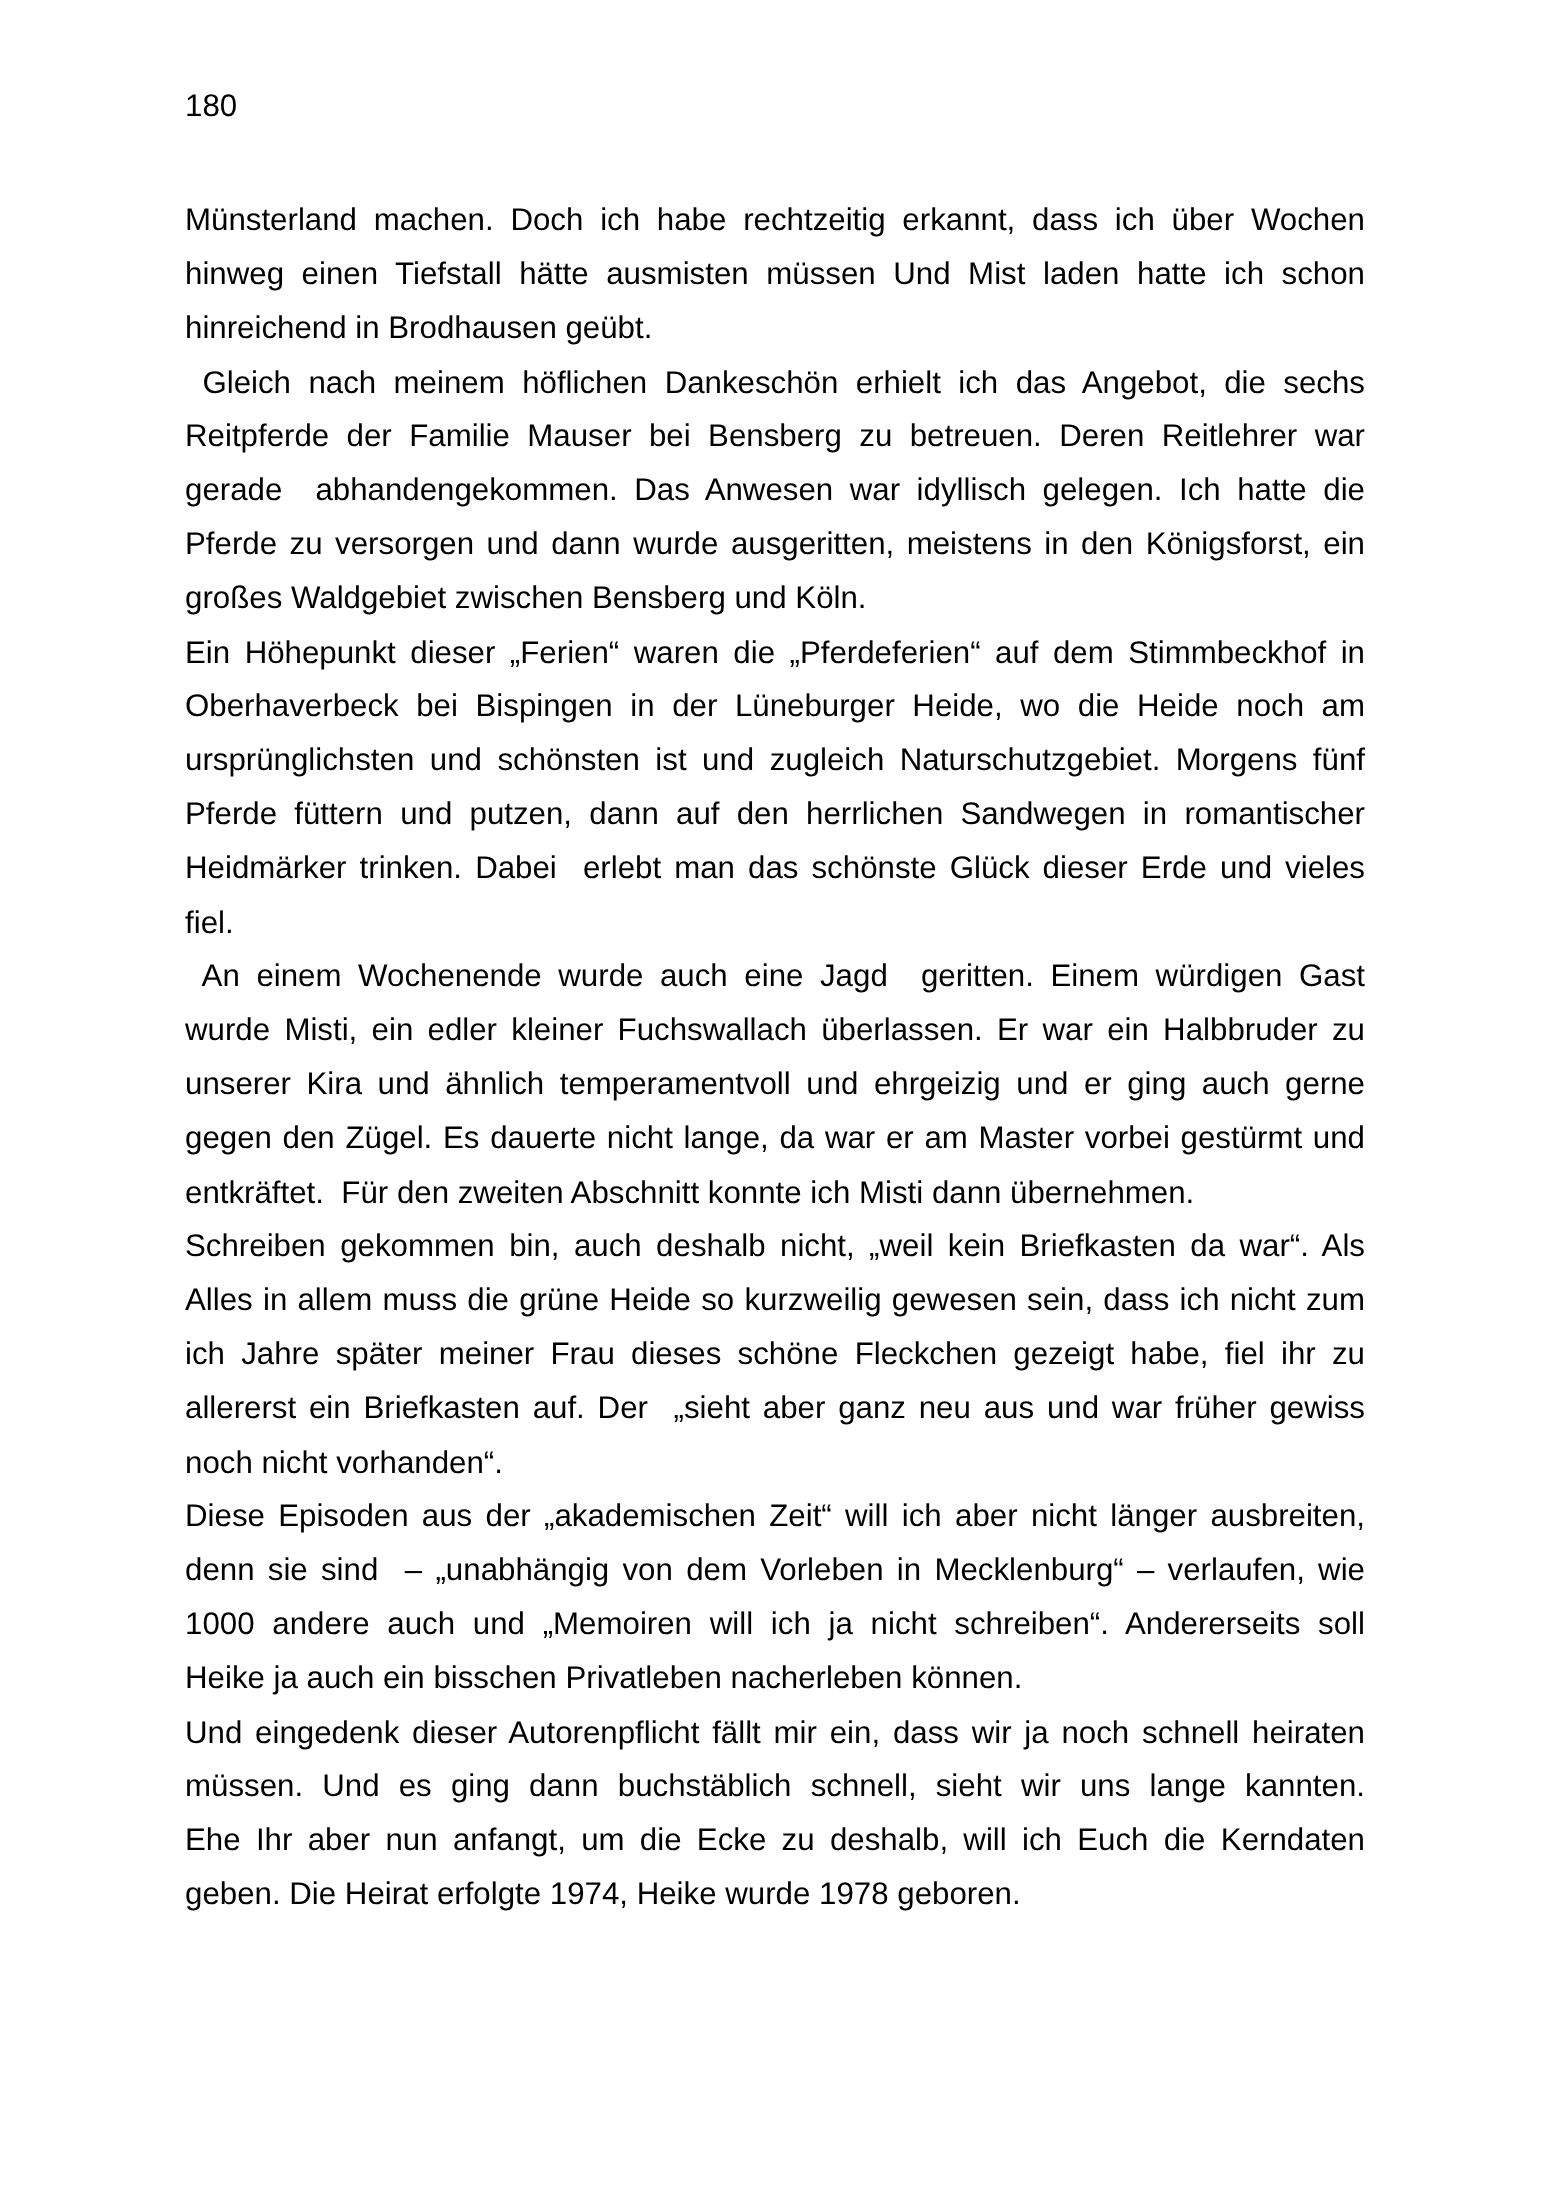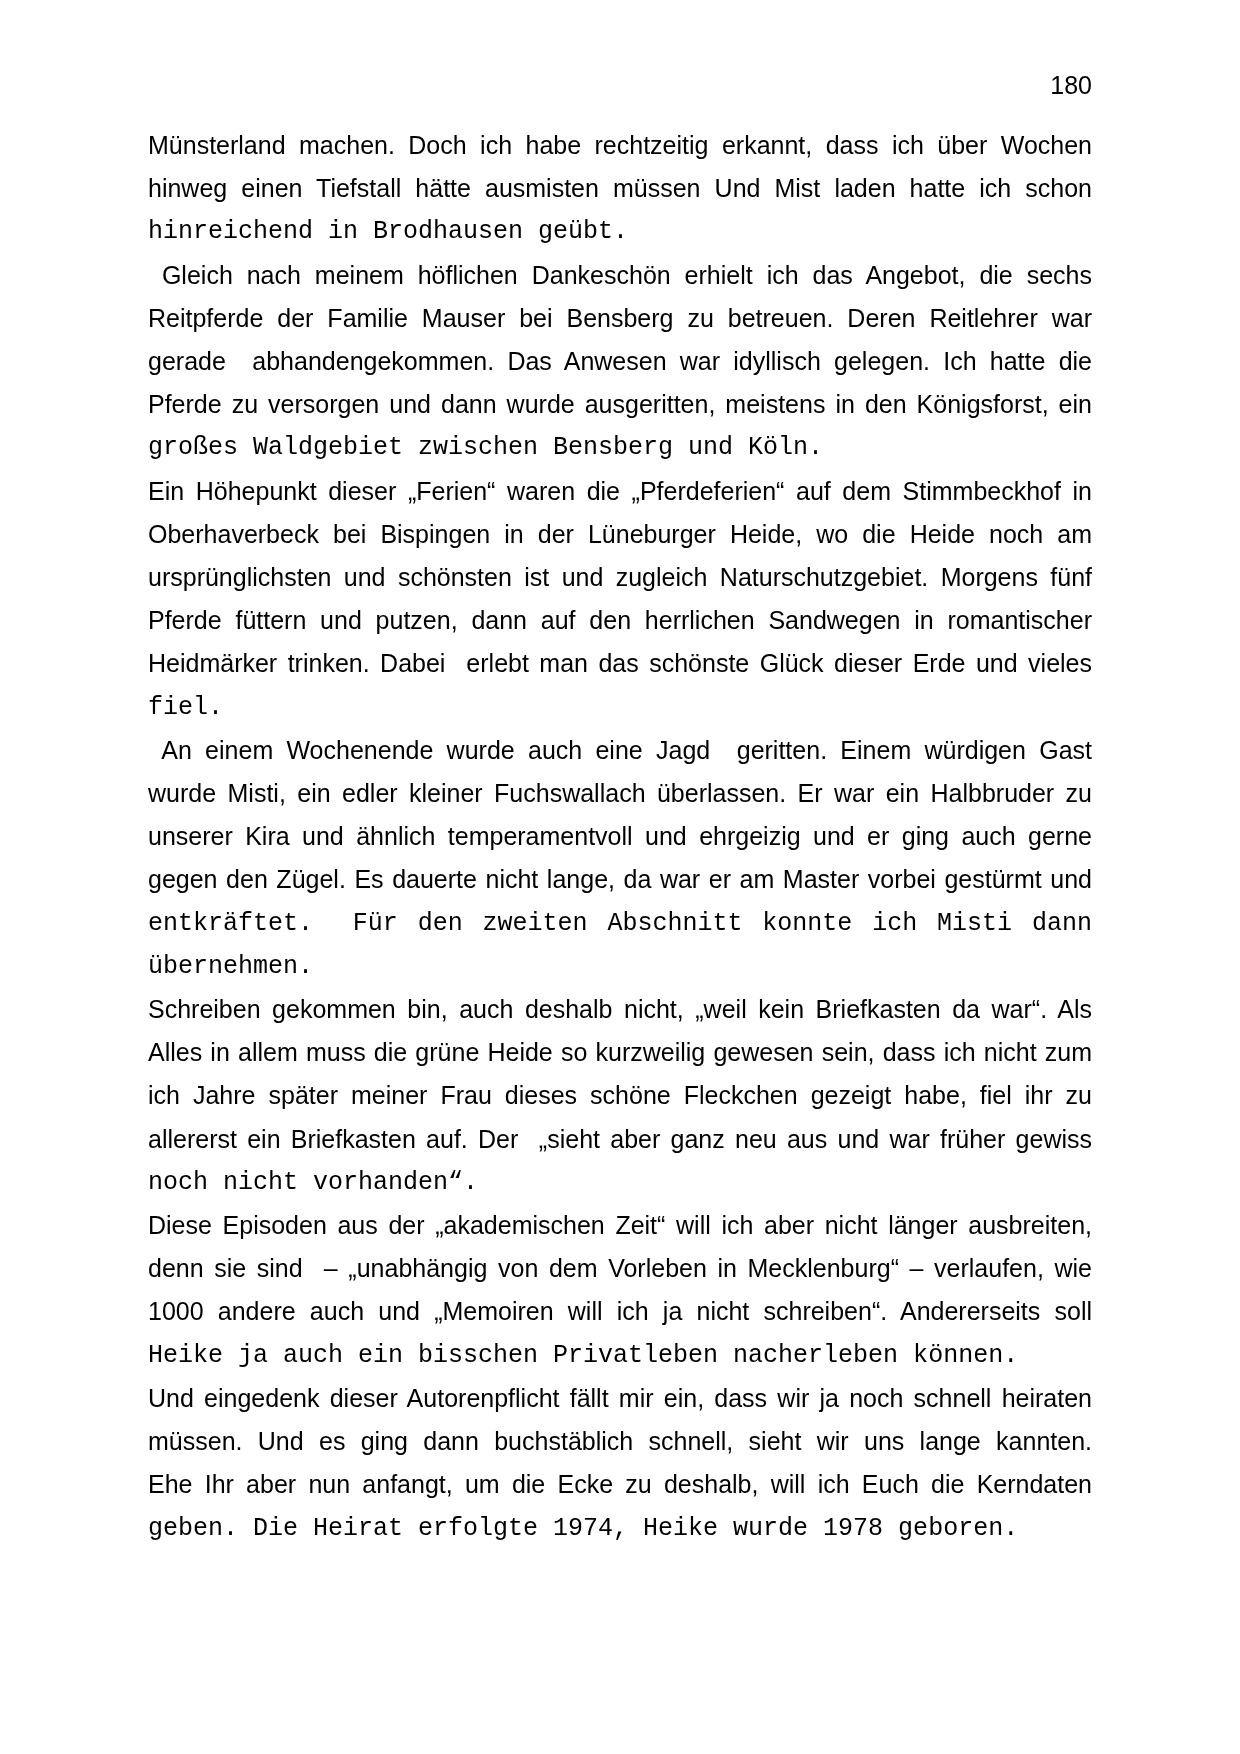--- a/index.html
+++ b/index.html
@@ -13,44 +13,43 @@
     position: relative;
     font-family: "Liberation Sans", sans-serif;
     color: #000000;
     overflow: hidden;
   }
   .page-number {
     position: absolute;
     top: 71px;
     left: 148px;
     width: 944px;
-    text-align: right;
+    text-align: left;
     font-size: 25px;
     line-height: 29px;
   }
   .text-block {
     position: absolute;
     left: 148px;
-    top: 124px;
+    top: 155px;
     width: 944px;
     font-size: 25px;
     line-height: 43.2px;
   }
   .paragraph {
     margin: 0;
   }
   .line {
     text-align: justify;
     text-align-last: justify;
     hyphens: none;
     overflow-wrap: normal;
   }
   .line.last {
     text-align-last: left;
-    font-family: Liberation Mono, monospace;
   }
 </style>
 </head>
 <body>
 
 <div class="page-number">180</div>
 
 <div class="text-block">
     <div class="paragraph">
       <div class="line">Münsterland machen. Doch ich habe rechtzeitig erkannt, dass ich über Wochen</div>

